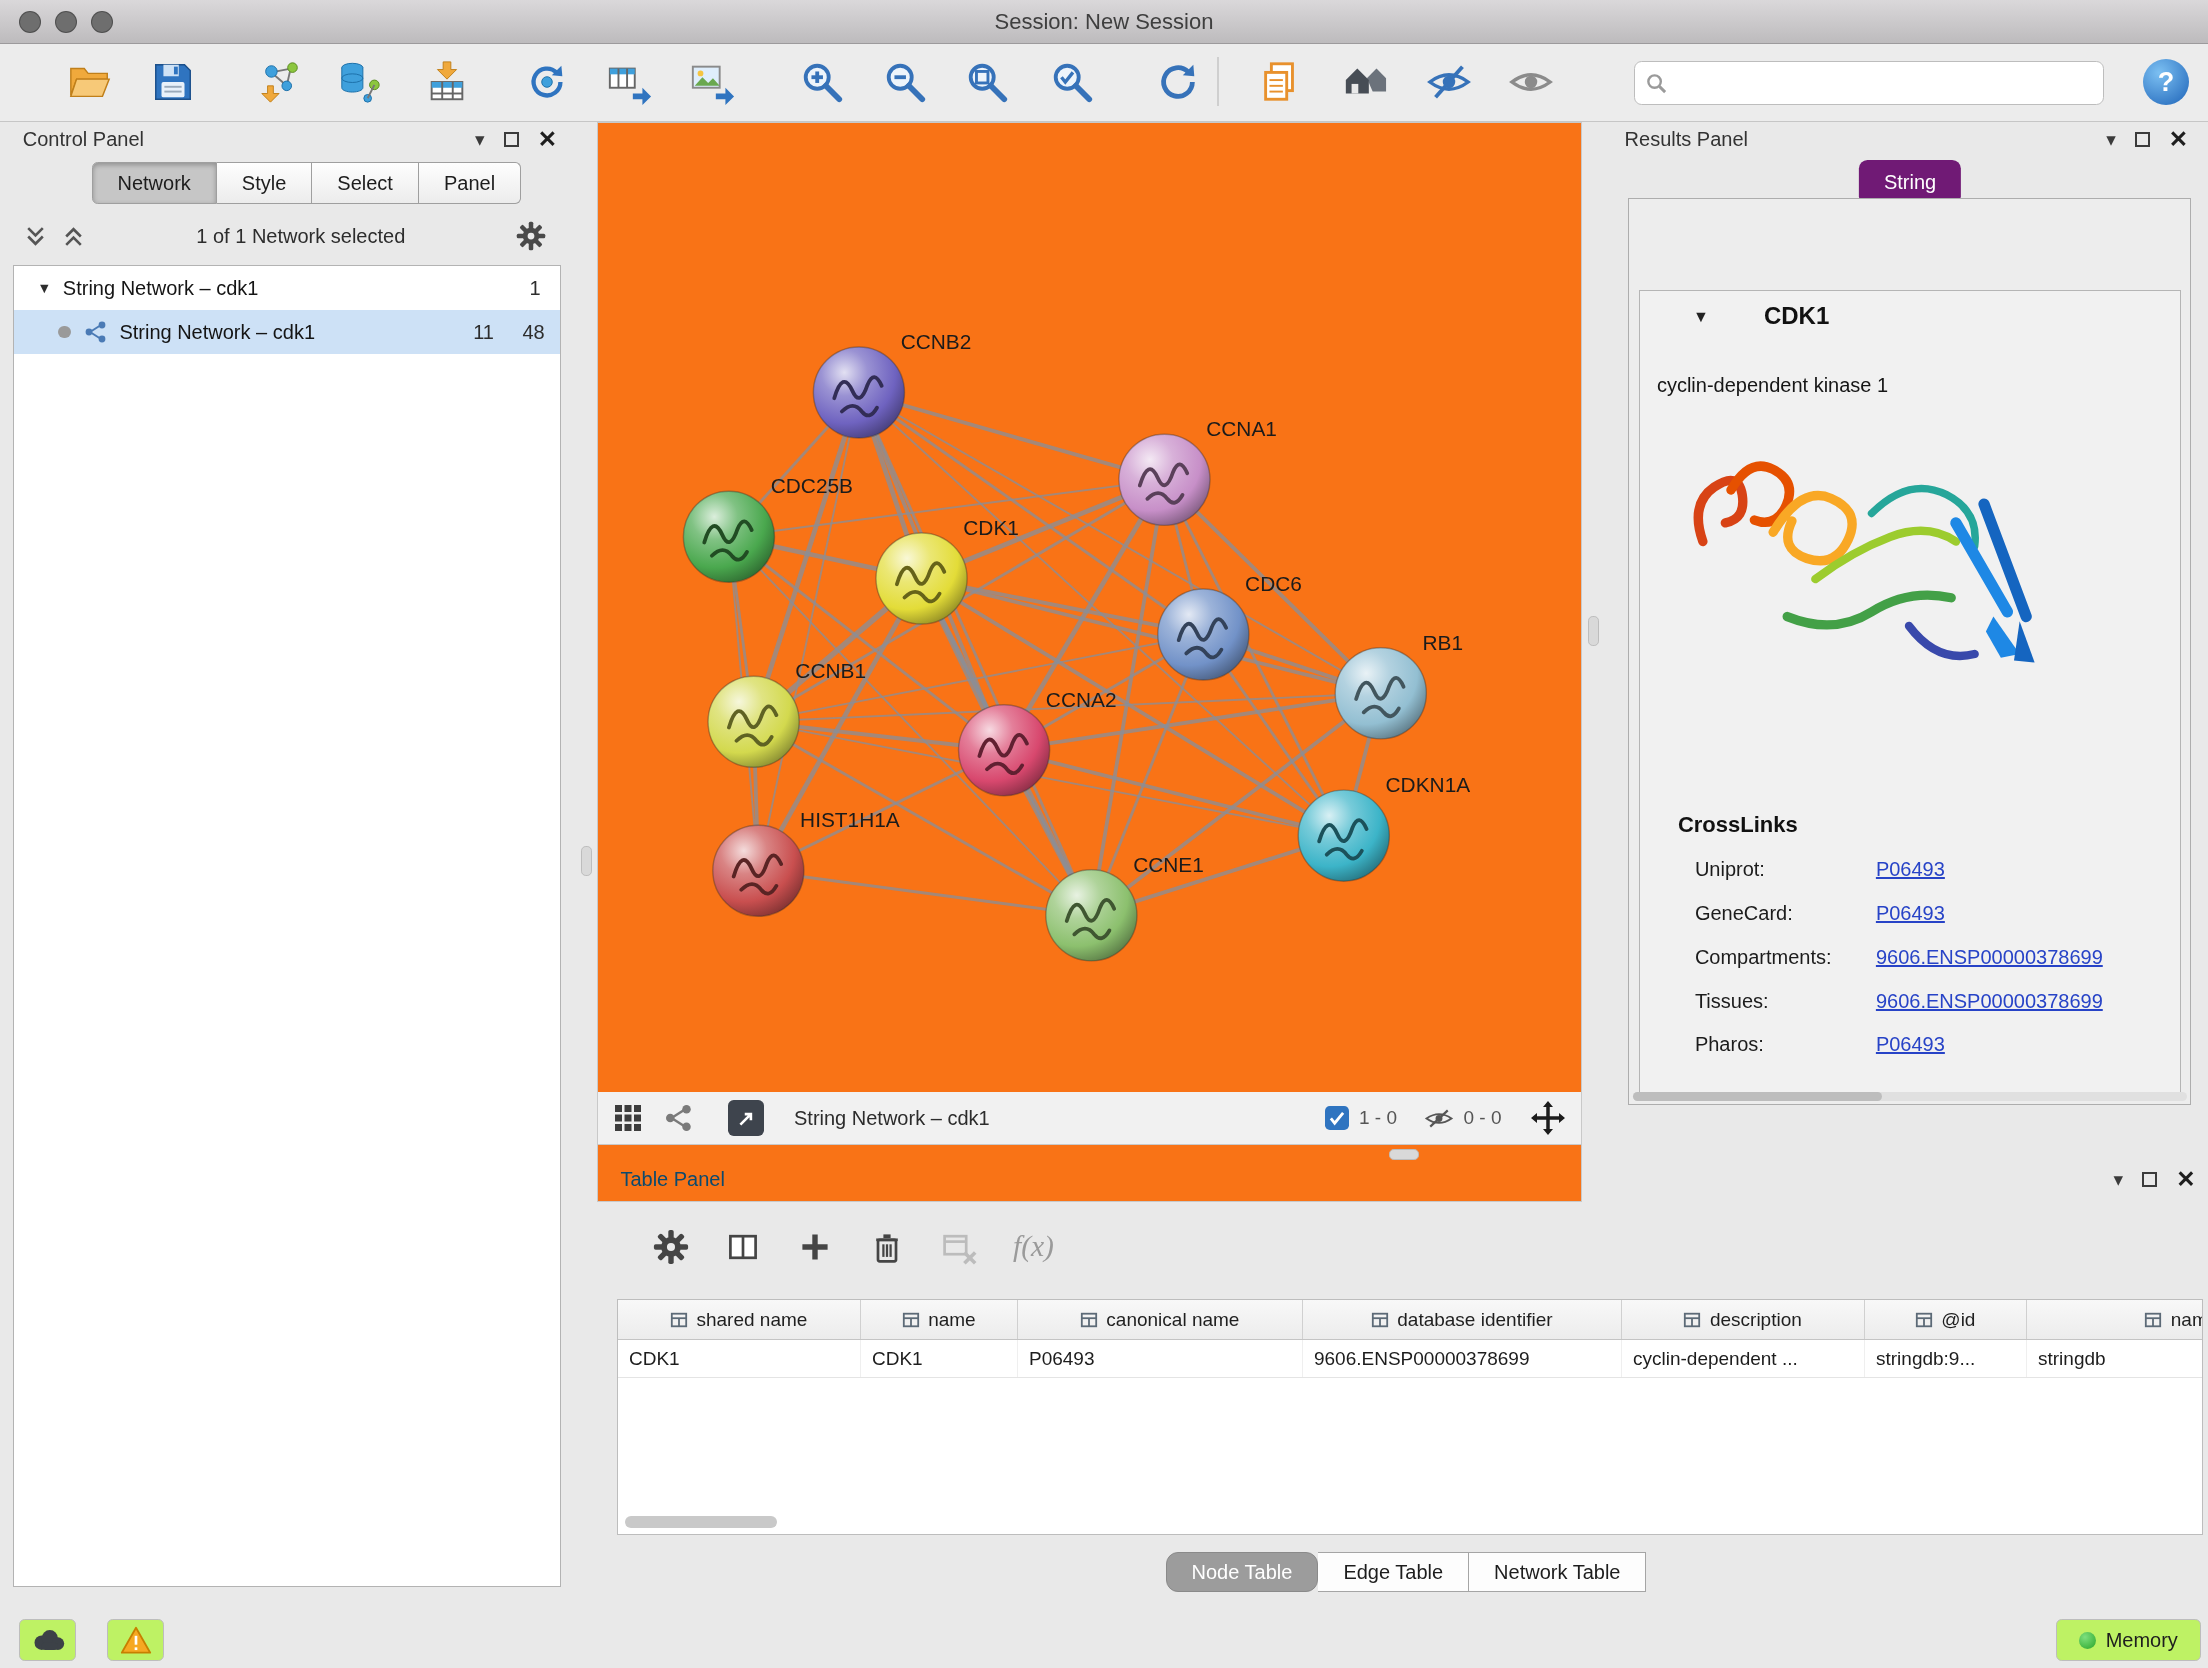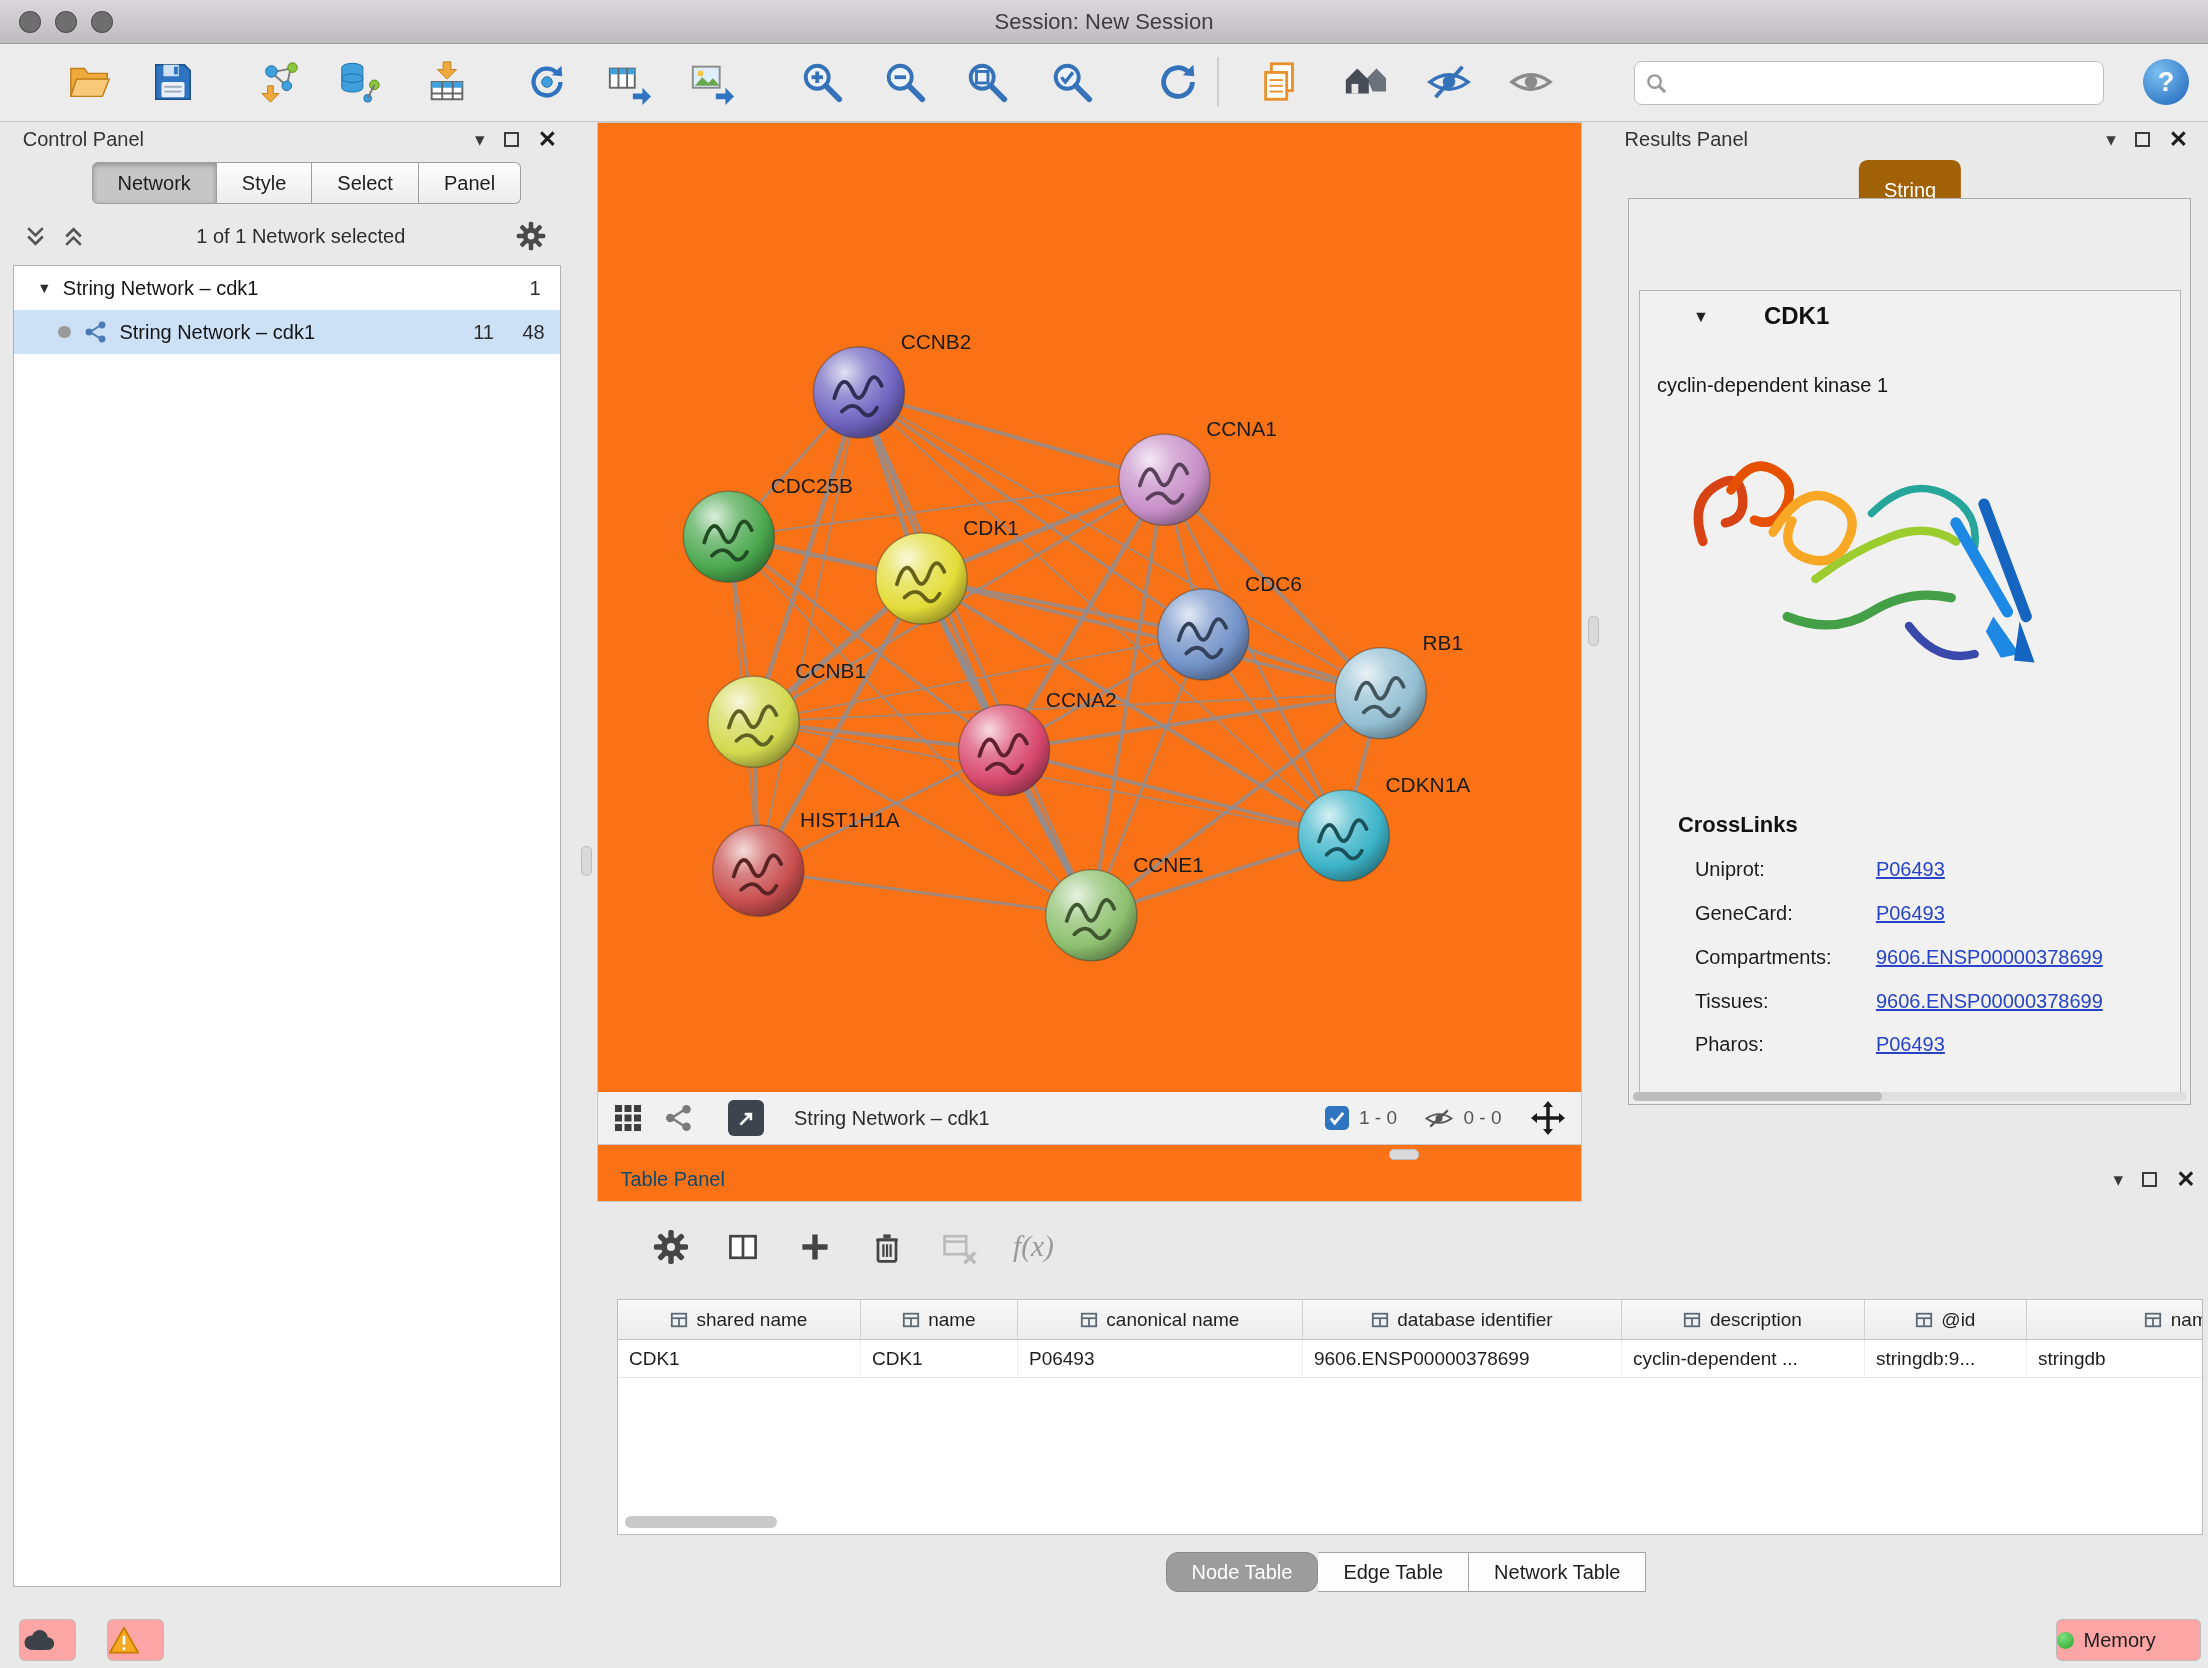--- a/index.html
+++ b/index.html
@@ -74,21 +74,21 @@
   #nv-check{width:24px;height:24px;background:#2f74c0;border-radius:4.8px;display:flex;align-items:center;justify-content:center;}
   #nv-check svg{width:16px;height:16px;}
   .nv-count{font-size:19px;color:#555;margin:0 0 0 9.5px;}
   #nv-eyeslash{width:30px;height:23px;margin-left:27px;color:#555;}
   #nv-crosshair{width:36px;height:36px;margin:0 15px 0 28.5px;}
 
   
   #results-panel{position:absolute;left:1617px;top:124px;width:586px;height:1027px;}
   #rp-title{position:absolute;left:7.6px;top:3.8px;font-size:20px;color:#333;}
   #rp-string-tab{position:absolute;top:36px;left:50%;transform:translateX(-50%);
-    background:#a16207;color:#fff;font-size:20px;padding:19px 25px;border-radius:8.6px;}
+    background:#701a75;color:#fff;font-size:20px;padding:11px 25px;border-radius:8.6px;}
   #rp-box{position:absolute;left:11.4px;top:74px;width:563px;height:907px;border:1px solid #adadad;background:#ededed;}
   #rp-buttons{position:absolute;top:32px;left:0;right:0;display:flex;justify-content:center;gap:32px;}
   .rp-btn{height:42px;display:flex;align-items:center;padding:0 27px;font-size:20px;color:#1d1d1d;
     border:1.9px solid #8f8f8f;border-radius:9.5px;background:linear-gradient(#ffffff,#ebebeb);}
   #cdk1-box{position:absolute;left:9.5px;top:91px;width:542px;height:805px;border:1px solid #b5b5b5;background:#f1f1f1;}
   #cdk1-arrow{position:absolute;left:53px;top:17px;font-size:16px;color:#222;}
   #cdk1-name{position:absolute;left:124px;top:11.4px;font-size:24px;font-weight:bold;color:#111;}
   #cdk1-desc{position:absolute;left:17px;top:63px;font-size:20px;color:#161616;margin-top:20px;}
   #protein-img{position:absolute;left:32px;top:110px;width:371px;height:328px;}
   #crosslinks-title{position:absolute;left:38px;top:521px;font-size:22px;font-weight:bold;color:#111;}
@@ -115,22 +115,22 @@
     border-right:1px solid #efefef;flex:none;overflow:hidden;white-space:nowrap;}
   .c0{width:243px}.c1{width:157px}.c2{width:285px}.c3{width:319px}.c4{width:243px}.c5{width:162px}.c6{width:361px}
   #tp-hscroll{position:absolute;left:7.6px;bottom:5.7px;width:152px;height:12.4px;background:#c9c9c9;border-radius:6.7px;}
   #tp-tabs{position:absolute;left:0;right:0;top:388px;display:flex;justify-content:center;}
   .tp-tab{height:40px;display:flex;align-items:center;padding:0 25px;font-size:20px;color:#1d1d1d;
     background:#fdfdfd;border:1px solid #a5a5a5;border-left:none;}
   .tp-tab:first-child{border-left:1px solid #a5a5a5;border-radius:12px;}
   .tp-tab.selected{background:#9c9c9c;color:#fff;border-color:#8a8a8a;}
 
   
-  .sb-btn{position:absolute;top:1619px;height:42px;border:1px solid #bdbdbd;border-radius:5.7px;background:#fca5a5;
-    display:flex;align-items:center;justify-content:flex-start;}
+  .sb-btn{position:absolute;top:1619px;height:42px;border:1px solid #bdbdbd;border-radius:5.7px;background:#bef264;
+    display:flex;align-items:center;justify-content:center;}
   #sb-cloud{left:19px;width:57px;}
   #sb-warn{left:107px;width:57px;}
   #sb-memory{left:2056px;width:145px;gap:9.5px;font-size:20px;color:#1e1e1e;}
   #sb-memdot{width:17px;height:17px;border-radius:50%;background:radial-gradient(circle at 35% 30%,#7ee07e,#28a428);}
 
   
   .vhandle{position:absolute;width:10.5px;height:30px;background:#d9d9d9;border:1px solid #bdbdbd;border-radius:4.8px;}
   .hhandle{position:absolute;width:30px;height:10.5px;background:#d9d9d9;border:1px solid #bdbdbd;border-radius:4.8px;}
 </style>
 </head>

